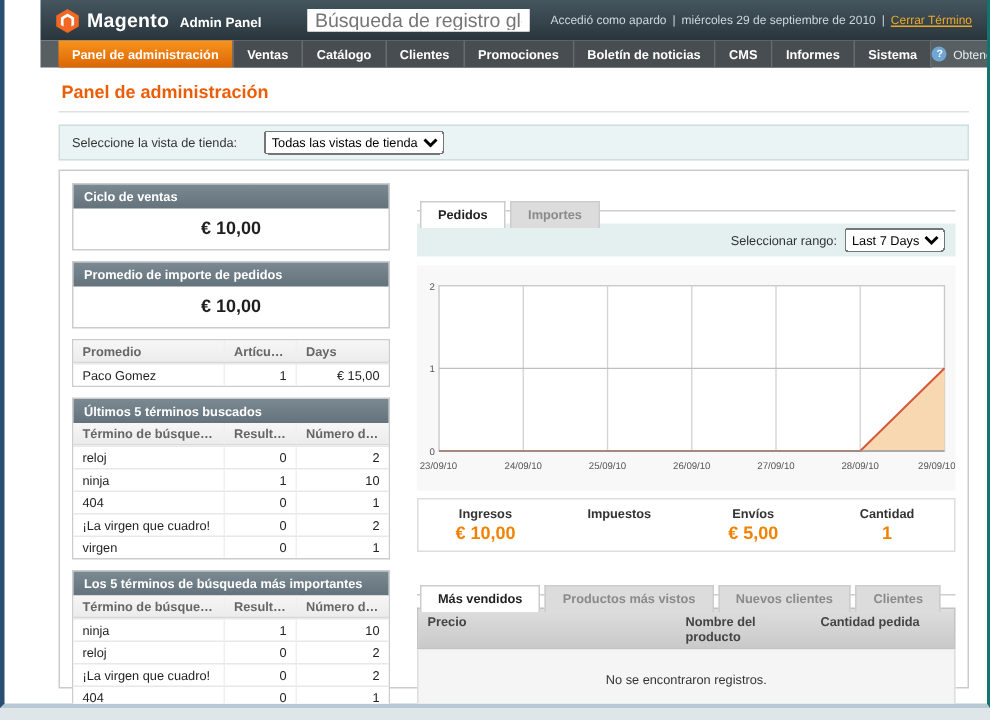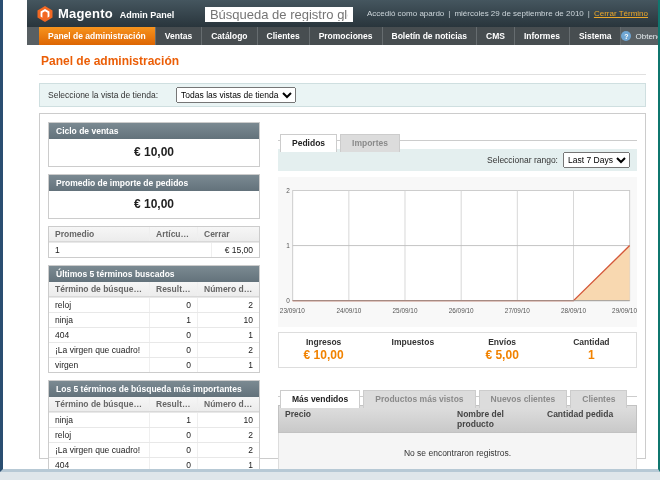--- a/index.html
+++ b/index.html
@@ -146,23 +146,24 @@
       <div class="widget">
         <div class="widget-header">Promedio de importe de pedidos</div>
         <div class="metric-value">€ 10,00</div>
       </div>
 
       <div class="widget">
         <div class="tbl">
             <div class="tr th-row">
               <div class="td">Promedio</div>
               <div class="td">Artículos</div>
-              <div class="td">Cerrar</div>
-            </div>
-            <div class="tr">
+              <div class="td">Days</div>
+            </div>
+            <div class="tr">
+              <div class="td">Paco Gomez</div>
               <div class="td">1</div>
               <div class="td">€ 15,00</div>
             </div>
           </div>
       </div>
 
       <div class="widget">
         <div class="widget-header">Últimos 5 términos buscados</div>
         <div class="tbl">
             <div class="tr th-row">

